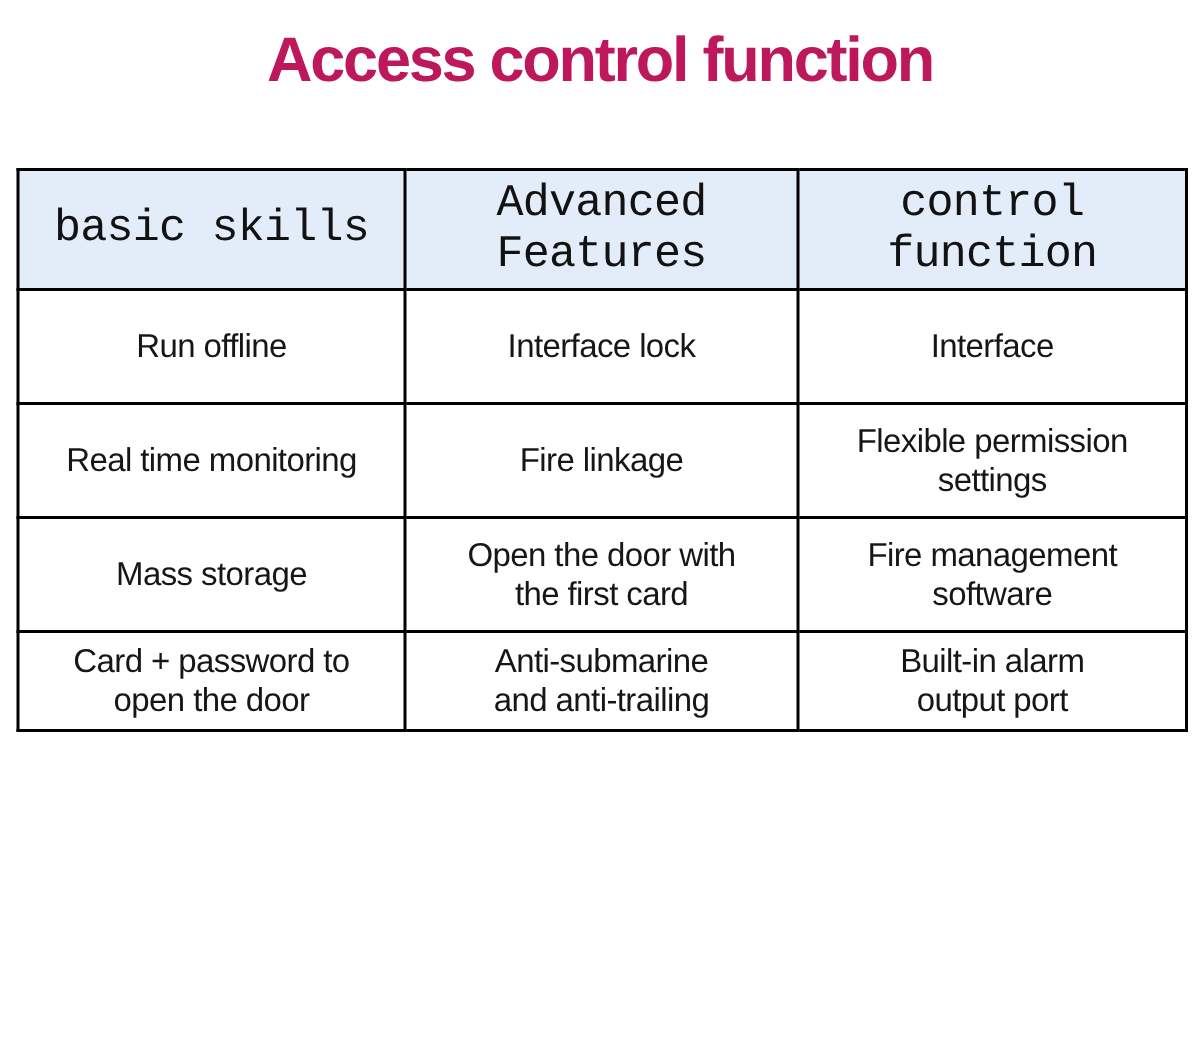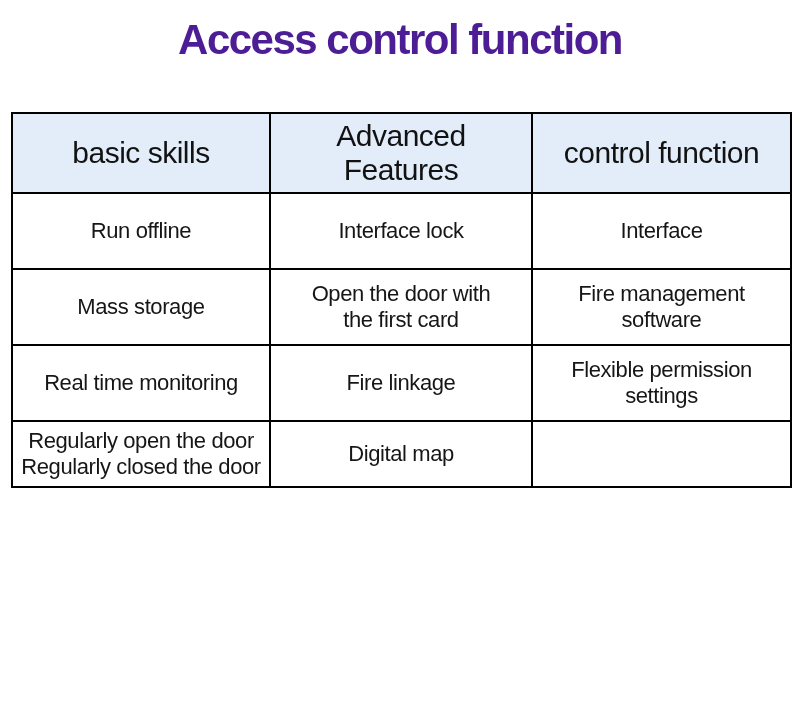--- a/index.html
+++ b/index.html
@@ -13,40 +13,40 @@
     color: #161616;
     overflow: hidden;
   }
   .page-title {
     margin: 16px 0 0 0;
     text-align: center;
     font-size: 42px;
     line-height: 48px;
     font-weight: 700;
     letter-spacing: -1.5px;
-    color: #4c1d95;
+    color: #be185d;
   }
   table.feature-table {
     border-collapse: collapse;
     table-layout: fixed;
     width: 779px;
     margin: 48px 0 0 11px;
   }
   .feature-table col.c1 { width: 258px; }
   .feature-table col.c2 { width: 262px; }
   .feature-table col.c3 { width: 259px; }
   .feature-table th,
   .feature-table td {
     border: 2px solid #000000;
     text-align: center;
     vertical-align: middle;
     white-space: pre-line;
     padding: 0 2px;
   }
-  .feature-table thead tr { height: 80px; }
+  .feature-table thead tr { height: 80px; font-family: Liberation Mono, monospace; }
   .feature-table th {
     background: #e3edfa;
     font-size: 30px;
     line-height: 34px;
     font-weight: 500;
     letter-spacing: -0.5px;
     color: #121212;
   }
   .feature-table tbody tr { height: 76px; }
   .feature-table tbody tr:last-child { height: 66px; }
@@ -75,32 +75,34 @@
       <th>control function</th>
     </tr>
   </thead>
   <tbody>
     <tr>
       <td>Run offline</td>
       <td>Interface lock</td>
       <td>Interface</td>
     </tr>
     <tr>
+      <td>Real time monitoring</td>
+      <td>Fire linkage</td>
+      <td>Flexible permission
+settings</td>
+    </tr>
+    <tr>
       <td>Mass storage</td>
       <td>Open the door with
 the first card</td>
       <td>Fire management
 software</td>
     </tr>
     <tr>
-      <td>Real time monitoring</td>
-      <td>Fire linkage</td>
-      <td>Flexible permission
-settings</td>
-    </tr>
-    <tr>
-      <td>Regularly open the door
-Regularly closed the door</td>
-      <td>Digital map</td>
-      <td></td>
+      <td>Card + password to
+open the door</td>
+      <td>Anti-submarine
+and anti-trailing</td>
+      <td>Built-in alarm
+output port</td>
     </tr>
   </tbody>
 </table>
 
 </body></html>

